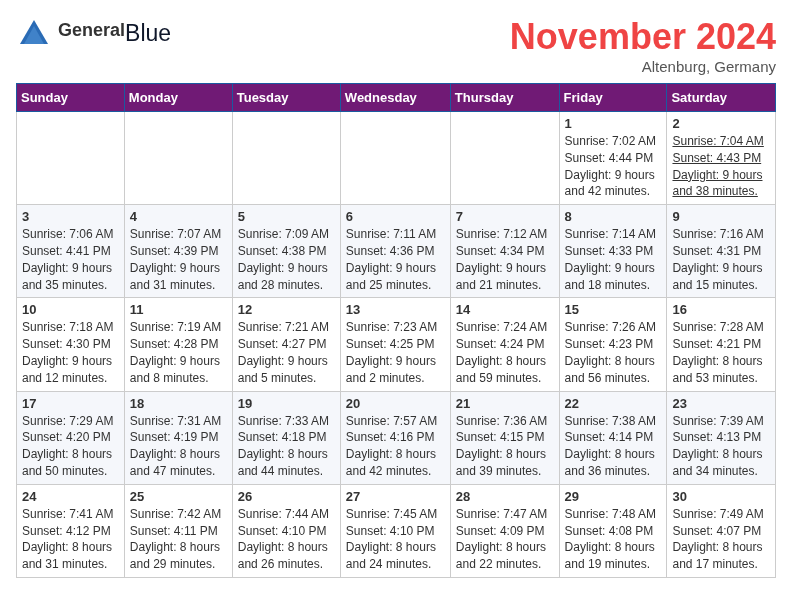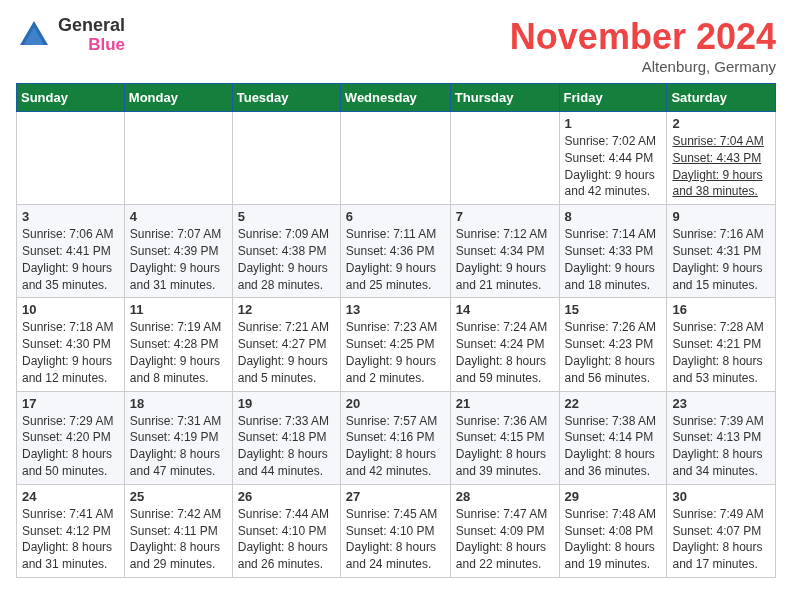--- a/index.html
+++ b/index.html
@@ -16,33 +16,32 @@
       align-items: flex-start;
       margin-bottom: 8px;
     }
     .logo {
       display: flex;
       align-items: center;
       gap: 6px;
     }
     .logo-text {
       display: flex;
-      flex-direction: column;
+      flex-direction: row;
       line-height: 1.1;
-      align-items: flex-end;
     }
     .logo-general {
       font-size: 18px;
       font-weight: bold;
       color: #333;
     }
     .logo-blue {
-      font-size: 17px;
-      font-weight: bold;
-      color: #ec4899;
+      font-size: 23px;
+      font-weight: normal;
+      color: #0f172a;
     }
     .logo-icon {
       width: 36px;
       height: 36px;
     }
     .title-block {
       text-align: right;
     }
     .month-title {
       font-size: 36px;
@@ -51,21 +50,21 @@
     }
     .location {
       font-size: 15px;
       color: #555;
     }
     .calendar {
       width: 100%;
       border-collapse: collapse;
     }
     .calendar th {
-      background: #15803d;
+      background: #701a75;
       color: #fff;
       font-size: 13px;
       font-weight: bold;
       padding: 6px 4px;
       text-align: left;
       border: 1px solid #1a5aa0;
     }
     .calendar td {
       vertical-align: top;
       border: 1px solid #ccc;

